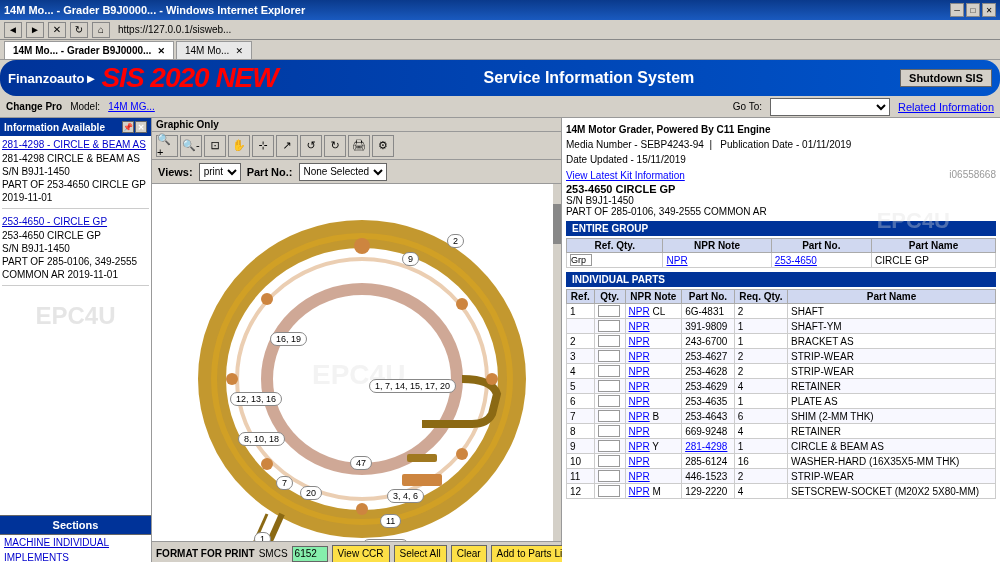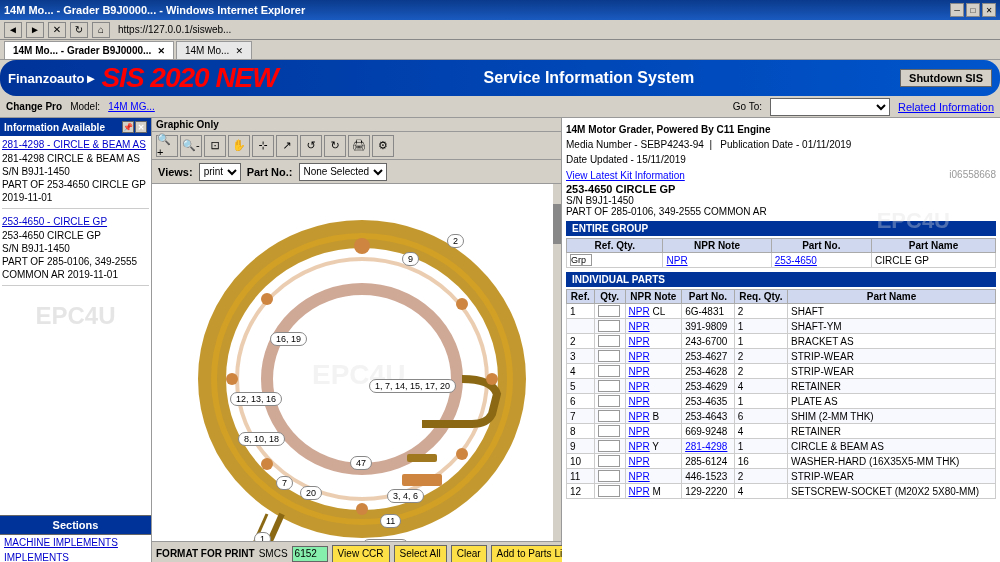--- a/index.html
+++ b/index.html
@@ -182,21 +182,21 @@
         <a class="part-link">253-4650 - CIRCLE GP</a>
         <span class="part-text">253-4650 CIRCLE GP</span><br>
         <span class="part-text">S/N B9J1-1450</span><br>
         <span class="part-text">PART OF 285-0106, 349-2555</span><br>
         <span class="part-text">COMMON AR 2019-11-01</span>
       </div>
       <div class="epc4u-watermark">EPC4U</div>
     </div>
     <div class="sections-header">Sections</div>
     <div>
-      <a class="section-item">MACHINE IMPLEMENTS</a>
+      <a class="section-item">MACHINE INDIVIDUAL</a>
       <a class="section-item">IMPLEMENTS</a>
     </div>
   </div>
 
   <div class="middle-panel">
     <div style="background:#d4d0c8;border-bottom:1px solid #999;padding:1px 4px;font-size:10px;font-weight:bold;">Graphic Only</div>
     <div class="middle-toolbar">
       <div class="toolbar-btn">🔍+</div>
       <div class="toolbar-btn">🔍-</div>
       <div class="toolbar-btn">⊡</div>

